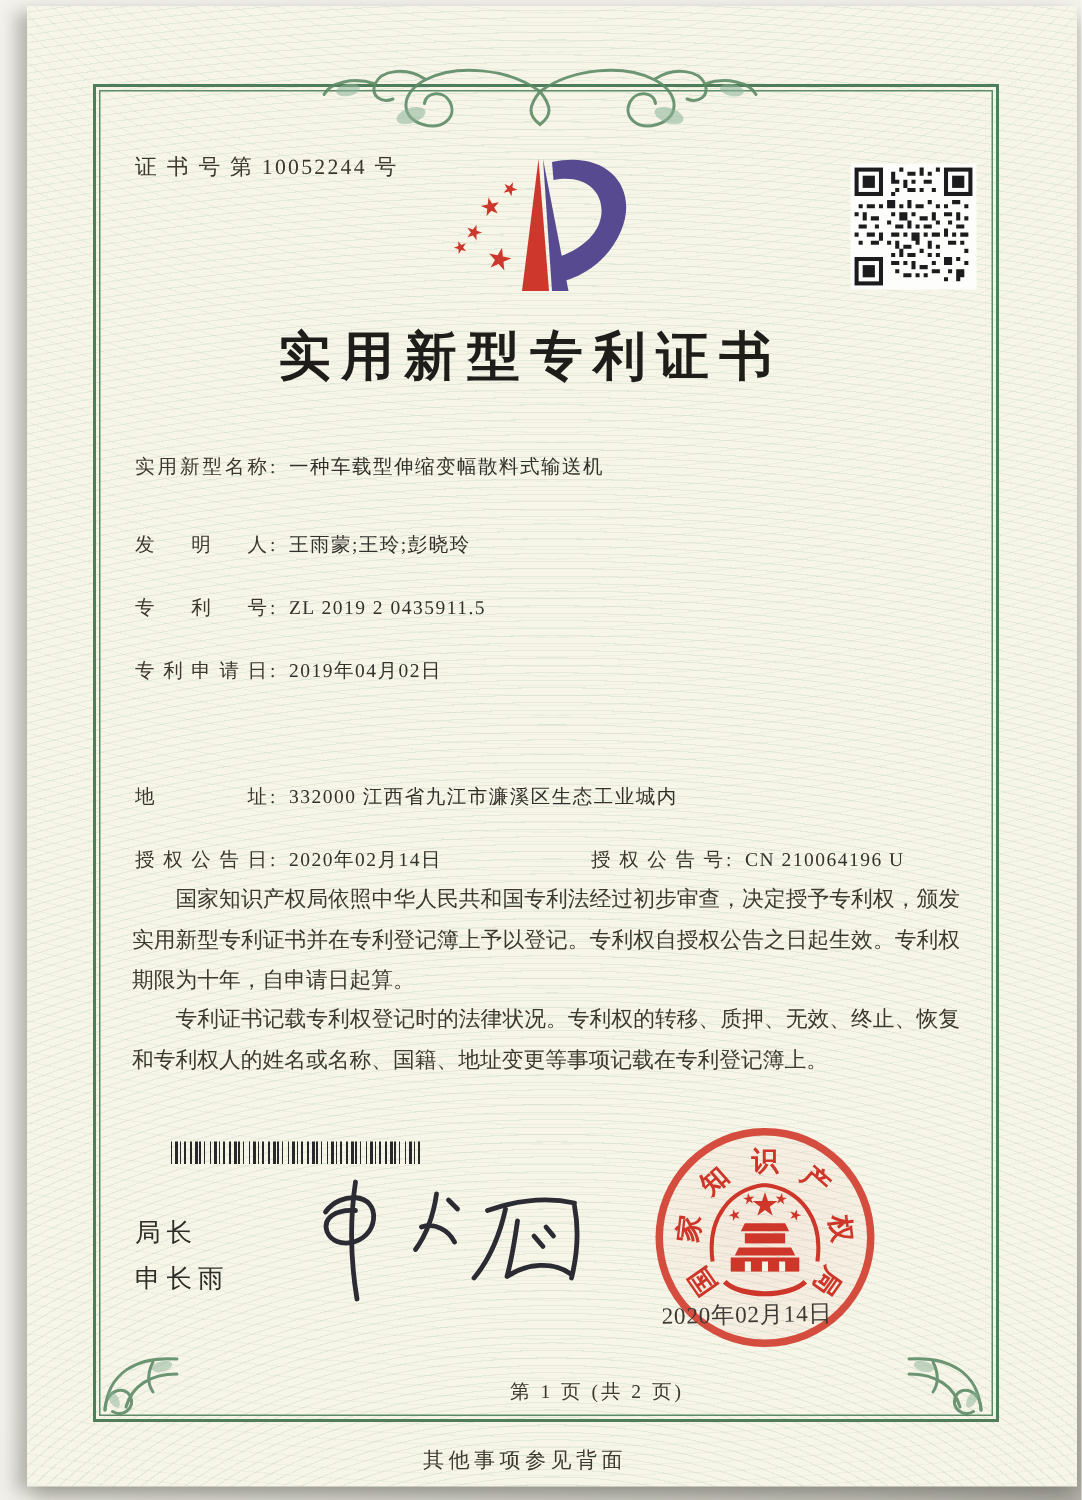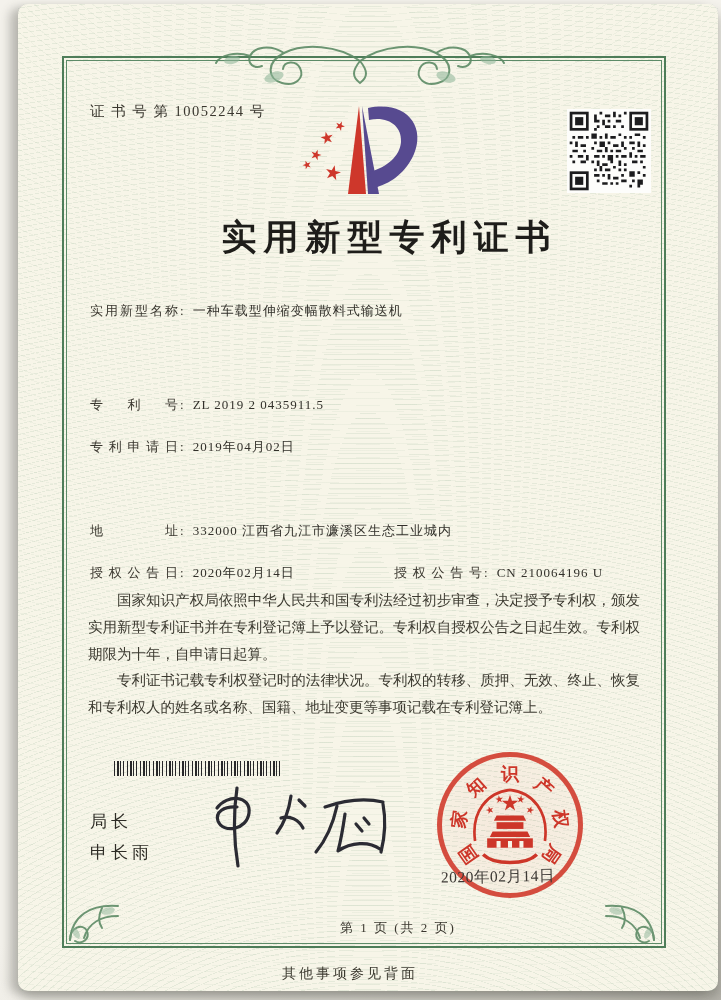--- a/index.html
+++ b/index.html
@@ -3,21 +3,21 @@
 <meta charset="utf-8">
 <style>
   html,body{margin:0;padding:0;}
   body{
     width:721px;height:1000px;overflow:hidden;position:relative;
     background:linear-gradient(135deg,#f4f2ec 55%,#cfcdc5 90%,#b8b6ae);
     font-family:"Liberation Serif","DejaVu Serif",serif;color:#34322c;
   }
   .paper{
     position:absolute;left:18px;top:4px;right:3px;bottom:9px;
-    background:#f7f5e8;border-radius:10px;
+    background:#f7f5e8;border-radius:0;
     box-shadow:-9px 3px 10px rgba(70,68,60,.28),3px 8px 12px rgba(70,68,60,.30);
   }
   .paper::before{ 
     content:"";position:absolute;inset:0;pointer-events:none;
     background-image:
       repeating-radial-gradient(1100px 780px at 50% 118%, rgba(110,155,120,.13) 0 1px, transparent 1px 7px),
       repeating-radial-gradient(900px 650px at 50% -18%, rgba(110,155,120,.07) 0 1px, transparent 1px 9px);
   }
   .frame{
     position:absolute;left:44px;top:52px;width:600px;height:888px;
@@ -25,21 +25,21 @@
   }
   .frame::before{
     content:"";position:absolute;inset:2px;border:1px solid #5d8b68;
   }
   .abs{position:absolute;}
   .cert-no{left:72px;top:98px;font-size:14.5px;letter-spacing:1.5px;color:#3a372f;}
   .logo{left:278px;top:96px;width:136px;height:100px;}
   .qr{left:549px;top:105px;width:84px;height:84px;background:#fdfdfb;}
   .qr svg{width:100%;height:100%;display:block;}
   .doc-title{left:0;top:210px;width:664px;text-align:center;font-size:35px;font-weight:600;
-    letter-spacing:7px;text-indent:7px;color:#1e1d1a;padding-left:36px;}
+    letter-spacing:7px;text-indent:7px;color:#1e1d1a;}
   .fields{left:72px;top:292px;width:552px;height:290px;font-size:13px;}
   .frow{position:absolute;left:0;white-space:nowrap;}
   .flabel{display:inline-block;width:88px;text-align:justify;text-align-last:justify;color:#3a372f;}
   .fcolon{display:inline-block;margin:0 9px 0 2px;color:#3a372f;}
   .fvalue{letter-spacing:1px;color:#32302a;}
   .grant-no-group{position:absolute;left:280px;top:0;margin-left:24px;}
   .paras{left:70px;top:583px;width:552px;font-size:14.5px;line-height:1.85;text-align:justify;color:#3c3a30;}
   .paras p{margin:0;text-indent:2em;}
   .barcode{left:96px;top:757px;width:168px;height:15px;
     background:repeating-linear-gradient(90deg,#28282a 0 1px,transparent 1px 3px,#28282a 3px 5px,transparent 5px 6px,#28282a 6px 7px,transparent 7px 9px,#28282a 9px 10px,transparent 10px 13px);}
@@ -147,20 +147,23 @@
         </g>
     </svg>
   </div>
 
   <div class="abs doc-title">实用新型专利证书</div>
 
   <div class="abs fields">
     <div class="frow" style="top:6px">
       <span class="flabel">实用新型名称</span><span class="fcolon">:</span><span class="fvalue">一种车载型伸缩变幅散料式输送机</span>
     </div>
+    <div class="frow" style="top:58px">
+      <span class="flabel">发明人</span><span class="fcolon">:</span><span class="fvalue">王雨蒙;王玲;彭晓玲</span>
+    </div>
     <div class="frow" style="top:100px">
       <span class="flabel">专利号</span><span class="fcolon">:</span><span class="fvalue">ZL 2019 2 0435911.5</span>
     </div>
     <div class="frow" style="top:142px">
       <span class="flabel">专利申请日</span><span class="fcolon">:</span><span class="fvalue">2019年04月02日</span>
     </div>
     <div class="frow" style="top:226px">
       <span class="flabel">地址</span><span class="fcolon">:</span><span class="fvalue">332000 江西省九江市濂溪区生态工业城内</span>
     </div>
     <div class="frow" style="top:268px">

